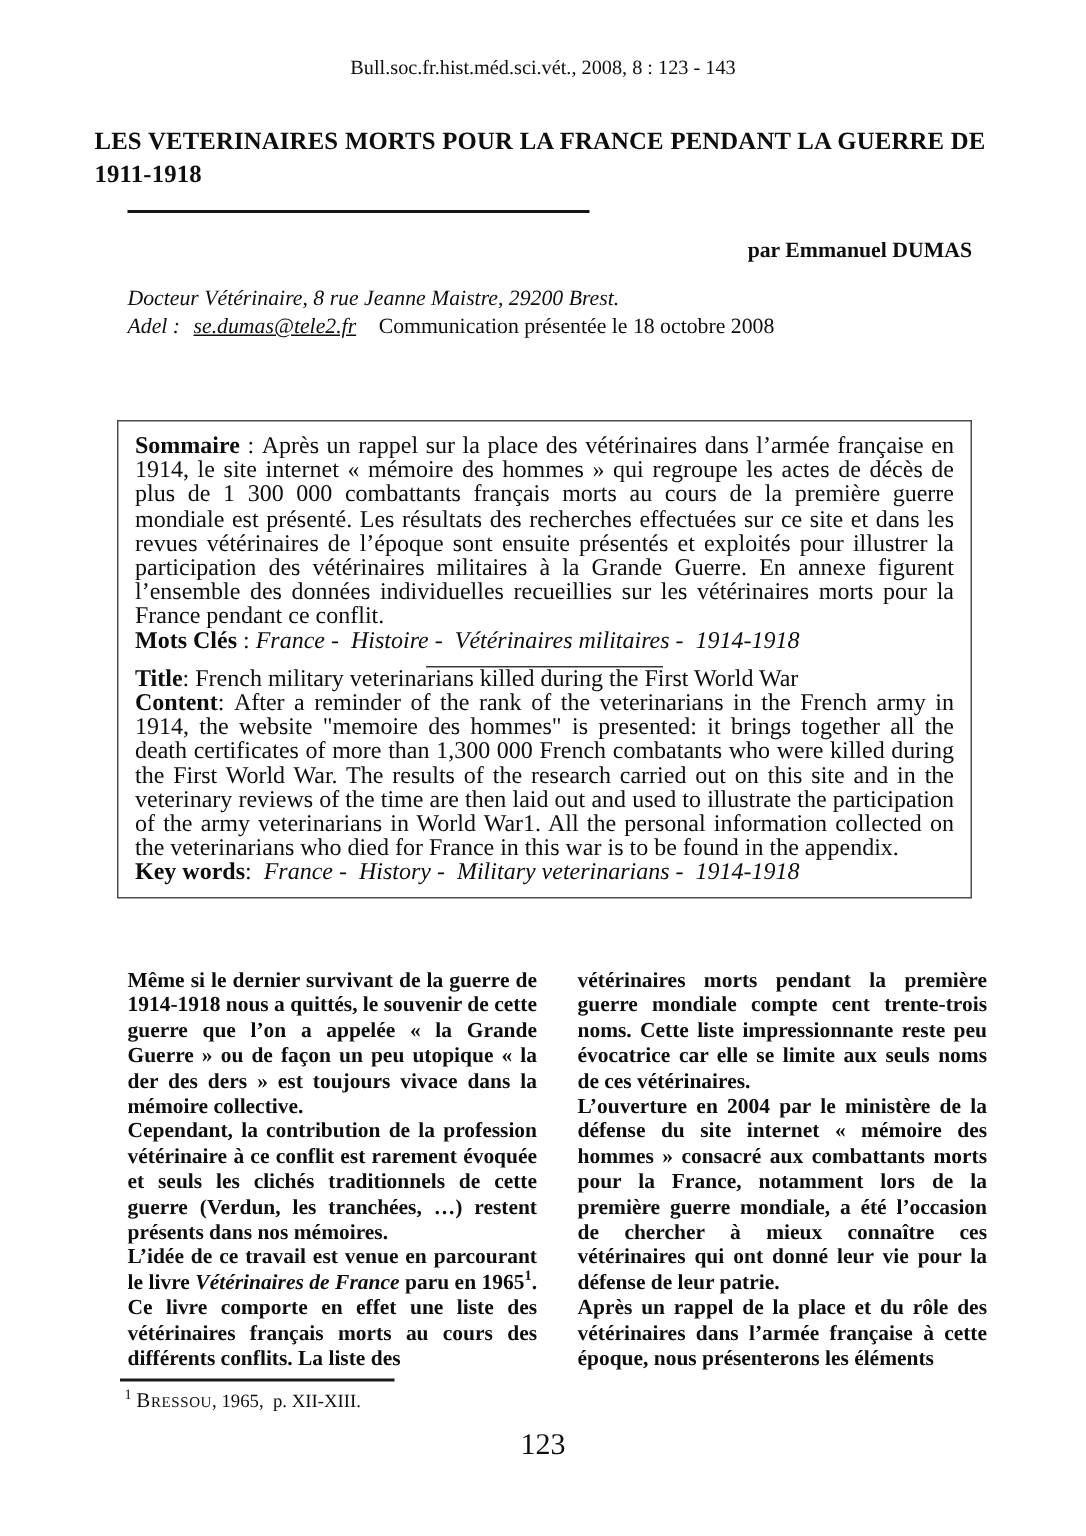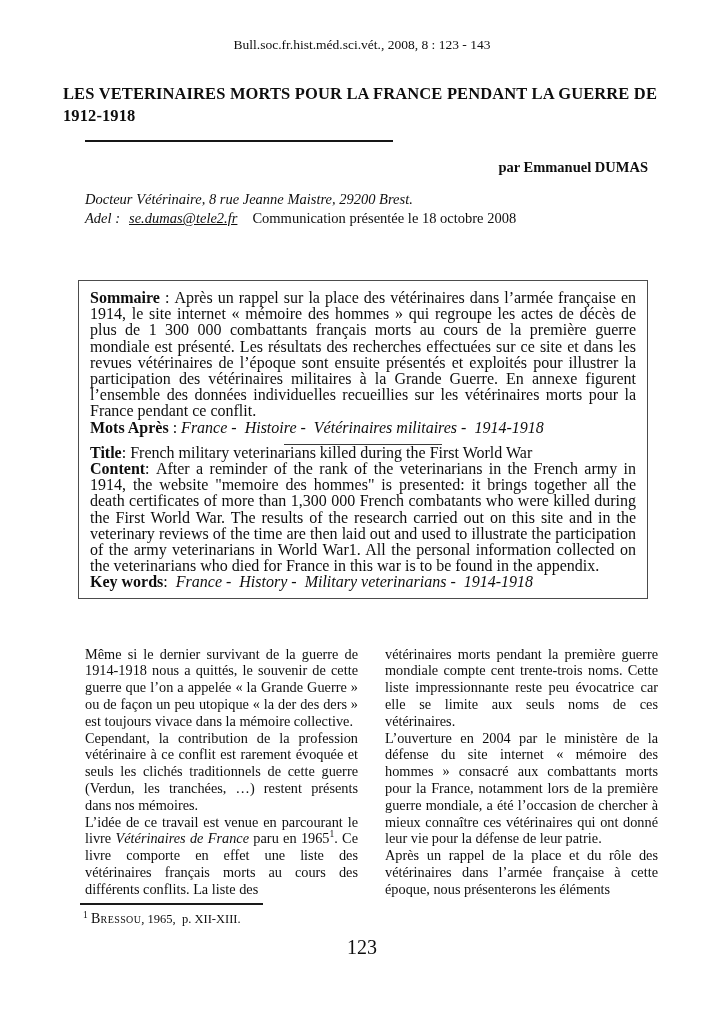--- a/index.html
+++ b/index.html
@@ -73,21 +73,21 @@
   .title-line { margin-top: 7px; }
   .content-p { margin-top: 5px; }
   .columns {
     display: flex;
     gap: 27px;
     margin: 47px 66px 0 85px;
     font-size: 14.3px;
     line-height: 16.8px;
   }
   .col { flex: 1; text-align: justify; }
-  .col p { margin: 0; }
+  .col p { margin: 0; font-weight: bold; }
   .para-gap { margin-top: 16.8px; }
   .book-title { font-style: italic; }
   sup { font-size: 9.5px; line-height: 0; }
   .footnote-area { margin: 5px 0 0 80px; }
   .footnote-rule {
     width: 183px;
     border-top: 2px solid #1a1a1a;
   }
   .footnote {
     margin: 6px 0 0 3px;
@@ -104,34 +104,34 @@
     font-size: 20px;
   }
 </style>
 </head>
 <body>
 
 <div class="page">
 
   <div class="journal-ref">Bull.soc.fr.hist.méd.sci.vét., 2008, 8 : 123 - 143</div>
 
-  <h1 class="title">LES VETERINAIRES MORTS POUR LA FRANCE PENDANT LA GUERRE DE 1912-1918</h1>
+  <h1 class="title">LES VETERINAIRES MORTS POUR LA FRANCE PENDANT LA GUERRE DE 1911-1918</h1>
 
   <div class="title-rule"></div>
 
   <div class="byline">par Emmanuel DUMAS</div>
 
   <div class="address">
     <div>Docteur Vétérinaire, 8 rue Jeanne Maistre, 29200 Brest.</div>
     <div><span>Adel :</span><a class="email">se.dumas@tele2.fr</a><span class="presentation">Communication présentée le 18 octobre 2008</span></div>
   </div>
 
   <div class="abstract-box">
     <p class="just"><b>Sommaire</b><span>&nbsp;:&nbsp;</span><span>Après un rappel sur la place des vétérinaires dans l’armée française en 1914, le site internet «&nbsp;mémoire des hommes&nbsp;» qui regroupe les actes de décès de plus de 1&nbsp;300&nbsp;000 combattants français morts au cours de la première guerre mondiale est présenté. Les résultats des recherches effectuées sur ce site et dans les revues vétérinaires de l’époque sont ensuite présentés et exploités pour illustrer la participation des vétérinaires militaires à la Grande Guerre. En annexe figurent l’ensemble des données individuelles recueillies sur les vétérinaires morts pour la France pendant ce conflit.</span></p>
-    <p class="mots-line"><b>Mots Après</b><span>&nbsp;:&nbsp;</span><span class="kw">France - &nbsp;Histoire - &nbsp;Vétérinaires militaires - &nbsp;1914-1918</span></p>
+    <p class="mots-line"><b>Mots Clés</b><span>&nbsp;:&nbsp;</span><span class="kw">France - &nbsp;Histoire - &nbsp;Vétérinaires militaires - &nbsp;1914-1918</span></p>
     <div class="box-rule"></div>
     <p class="title-line"><b>Title</b><span>:&nbsp;</span><span>French military veterinarians killed during the First World War</span></p>
     <p class="just content-p"><b>Content</b><span>:&nbsp;</span><span>After a reminder of the rank of the veterinarians in the French army in 1914, the website "memoire des hommes" is presented: it brings together all the death certificates of more than 1,300 000 French combatants who were killed during the First World War. The results of the research carried out on this site and in the veterinary reviews of the time are then laid out and used to illustrate the participation of the army veterinarians in World War1. All the personal information collected on the veterinarians who died for France in this war is to be found in the appendix.</span></p>
     <p><b>Key words</b><span>:&nbsp;&nbsp;</span><span class="kw">France - &nbsp;History - &nbsp;Military veterinarians - &nbsp;1914-1918</span></p>
   </div>
 
   <div class="columns">
     <div class="col">
       <p>Même si le dernier survivant de la guerre de 1914-1918 nous a quittés, le souvenir de cette guerre que l’on a appelée «&nbsp;la Grande Guerre&nbsp;» ou de façon un peu utopique «&nbsp;la der des ders&nbsp;» est toujours vivace dans la mémoire collective.</p>
       <p>Cependant, la contribution de la profession vétérinaire à ce conflit est rarement évoquée et seuls les clichés traditionnels de cette guerre (Verdun, les tranchées, …) restent présents dans nos mémoires.</p>

